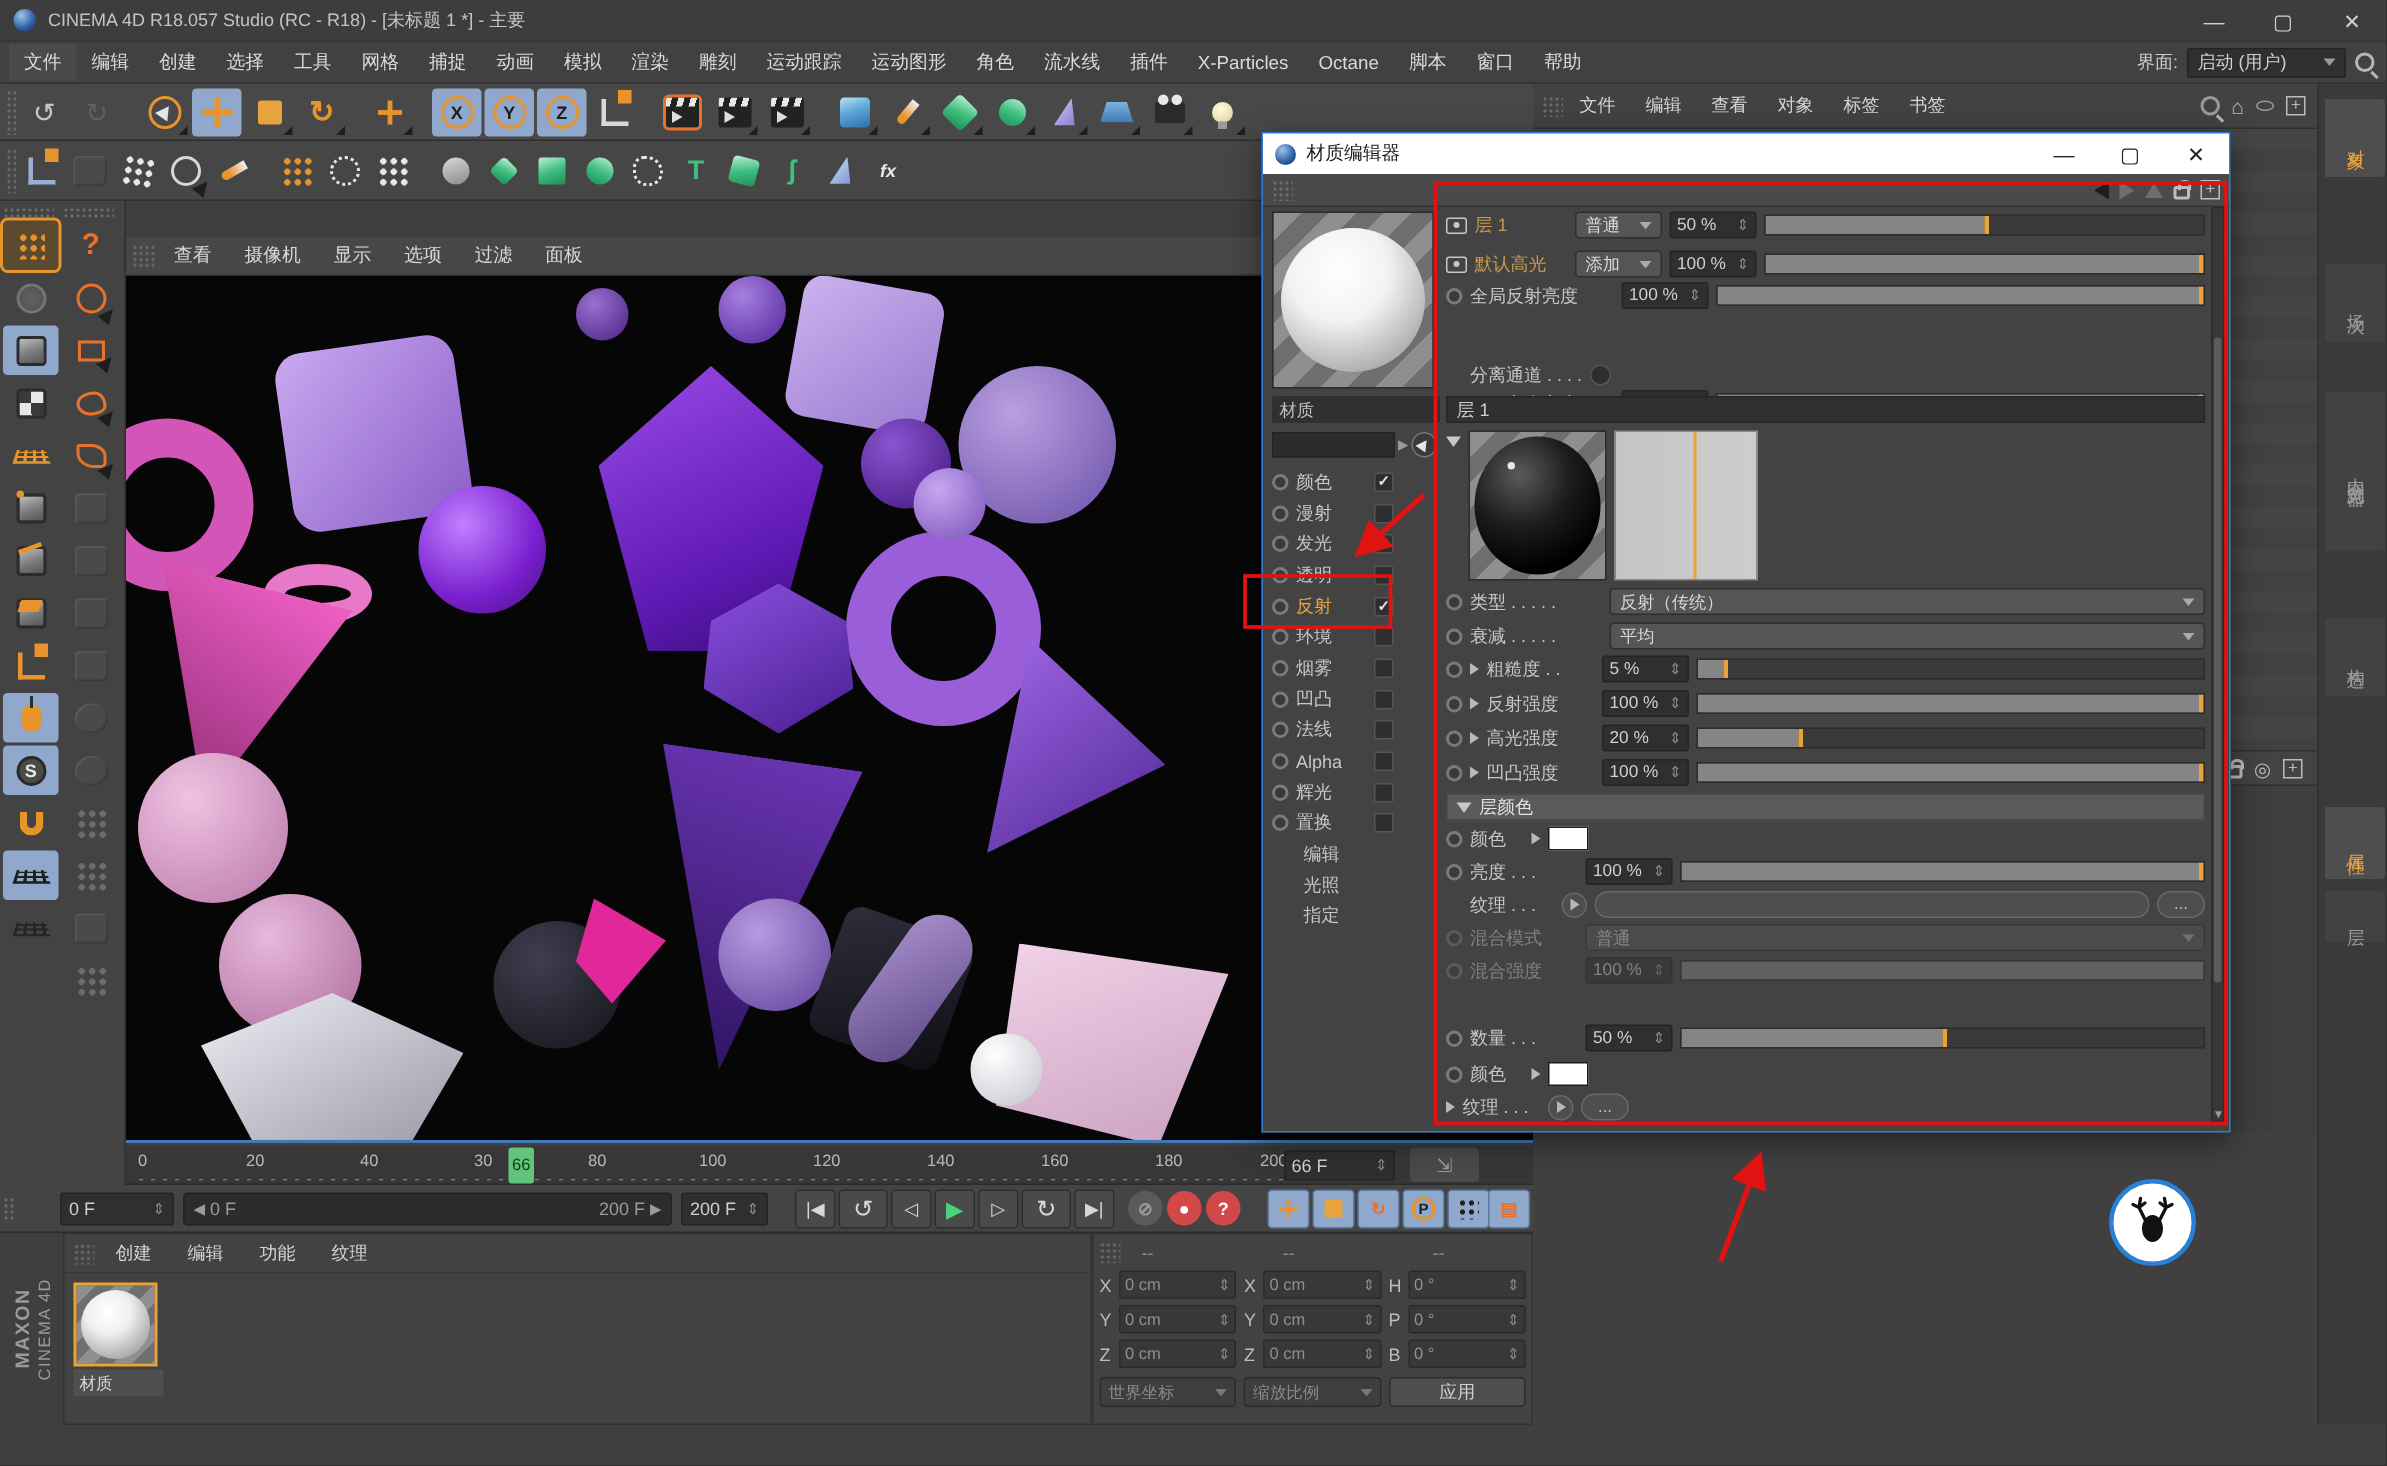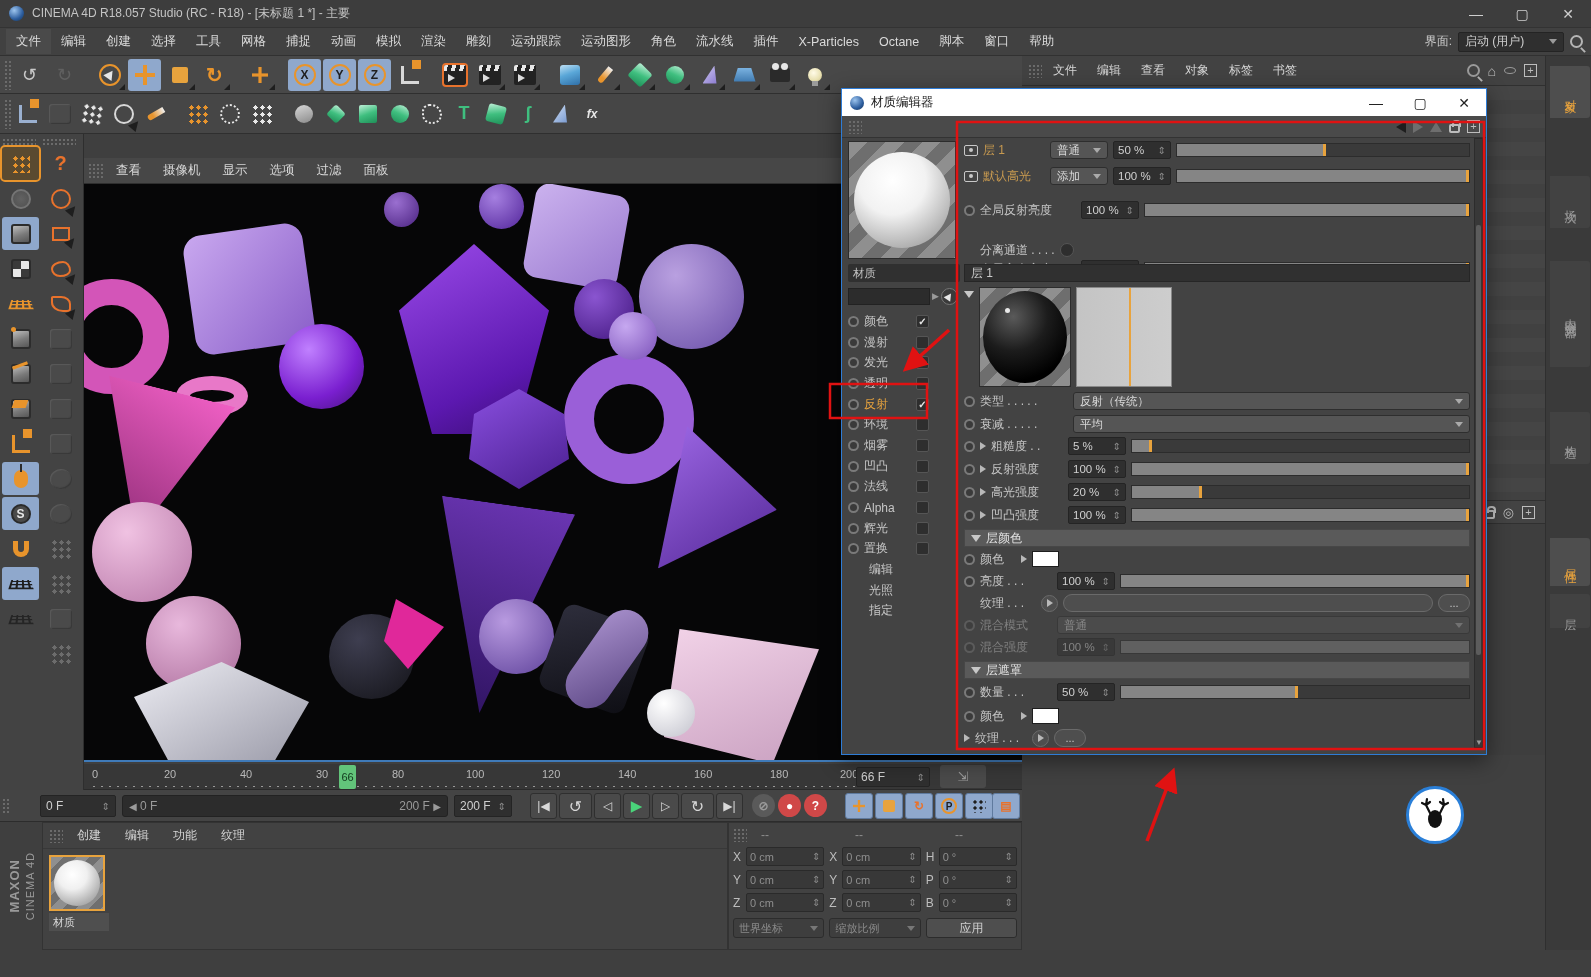--- a/index.html
+++ b/index.html
@@ -850,21 +850,21 @@
           </div>
         <div class="spinf spin">
             <span>100 %</span>
           </div>
         <div class="slider">
             <div class="fill" style="width:100%;"></div>
             <div class="mk" style="left:calc(100% - 3px);"></div>
           </div>
       </div>
 
-      <div class="mrow" style="top:63px;">
+      <div class="mrow" style="top:50px;">
         <div class="radio"></div>
         <span class="glabel">全局反射亮度</span>
         <div class="spinf spin">
             <span>100 %</span>
           </div>
         <div class="slider">
             <div class="fill" style="width:100%;"></div>
             <div class="mk" style="left:calc(100% - 3px);"></div>
           </div>
       </div>
@@ -1013,24 +1013,20 @@
         <div class="radio"></div>
         <span class="glabel" style="width:72px;">混合强度</span>
         <div class="spinf spin">
             <span>100 %</span>
           </div>
         <div class="slider">
             <div class="fill" style="width:100%;"></div>
           </div>
       </div>
 
-      <div class="secbar" style="top:523px;">
-        <div class="tridn"></div>
-          <span>层遮罩</span>
-      </div>
 
       <div class="mrow" style="top:545px;">
         <div class="radio"></div>
         <span class="glabel" style="width:72px;">数量 . . .</span>
         <div class="spinf spin">
             <span>50 %</span>
           </div>
         <div class="slider">
             <div class="fill" style="width:50%;"></div>
             <div class="mk" style="left:50%;"></div>

